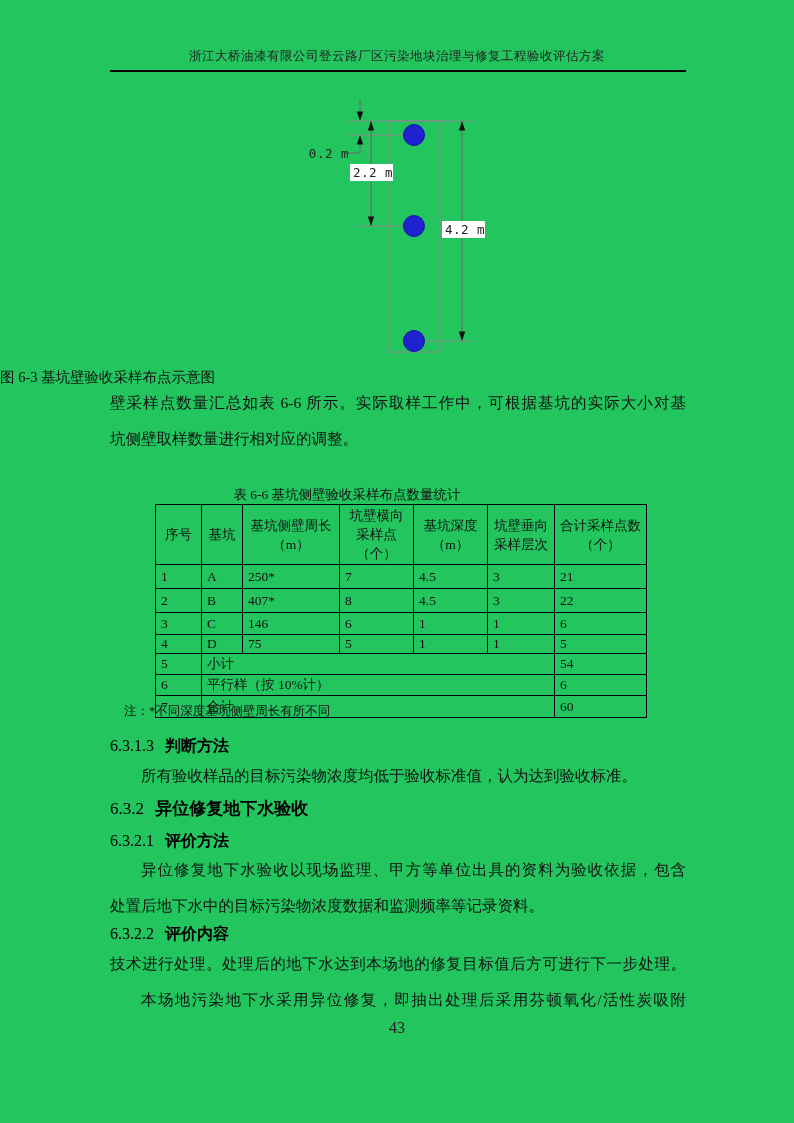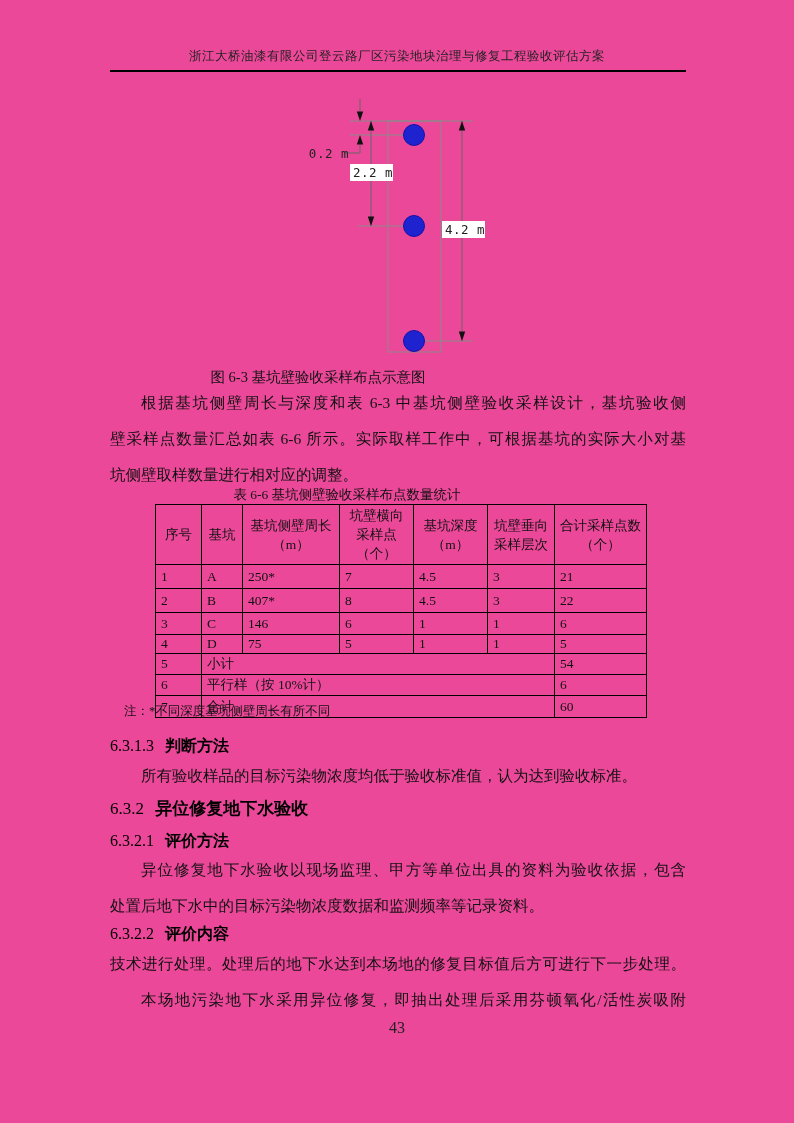--- a/index.html
+++ b/index.html
@@ -1,21 +1,21 @@
 <!DOCTYPE html>
 <html><head>
 <meta charset="utf-8">
 <style>
   * { margin: 0; padding: 0; box-sizing: border-box; }
   html, body { background: #ffffff; }
   .page {
     position: relative;
     width: 794px;
     height: 1123px;
-    background: #ec4899;
+    background: #22c55e;
     font-family: "Liberation Serif", "DejaVu Serif", serif;
     color: #1a1a1a;
     overflow: hidden;
   }
   .abs { position: absolute; }
 
   
   .header-title {
     top: 48px; left: 0; width: 794px;
     text-align: center;
@@ -27,21 +27,21 @@
   }
 
   
   .figure-svg { top: 95px; left: 300px; }
   .dim-label {
     font-family: "DejaVu Sans Mono", monospace;
     font-size: 12.5px; letter-spacing: 0.5px; fill: #222;
   }
   .fig-caption {
     top: 368px; left: 0; width: 636px;
-    text-align: center; font-size: 14.5px; color: #111;
+    font-size: 14.5px; color: #111;
   }
 
   
   .para { left: 110px; width: 576px; font-size: 15.5px; color: #111; }
   .pline { line-height: 36px; white-space: nowrap; }
   .pline.j { text-align: justify; text-align-last: justify; }
   .pline.indent { text-indent: 2em; }
 
   
   .table-caption {
@@ -133,21 +133,20 @@
     </g>
 
     <circle cx="114" cy="40" r="10.5" stroke="#1414a8" stroke-width="1" fill="#1e22cf"></circle>
     <circle cx="114" cy="131" r="10.5" stroke="#1414a8" stroke-width="1" fill="#1e22cf"></circle>
     <circle cx="114" cy="246" r="10.5" stroke="#1414a8" stroke-width="1" fill="#1e22cf"></circle>
   </svg>
 
   <div class="abs fig-caption">图 6-3 基坑壁验收采样布点示意图</div>
 
   <div class="abs para" style="top:385px">
-    <div class="pline j indent">根据基坑侧壁周长与深度和表 6-3 中基坑侧壁验收采样设计，基坑验收侧</div>
     <div class="pline j">壁采样点数量汇总如表 6-6 所示。实际取样工作中，可根据基坑的实际大小对基</div>
     <div class="pline">坑侧壁取样数量进行相对应的调整。</div>
   </div>
 
   <div class="abs table-caption">表 6-6 基坑侧壁验收采样布点数量统计</div>
 
   <table class="abs data-table">
     <colgroup>
       <col style="width:46px">
         <col style="width:41px">

